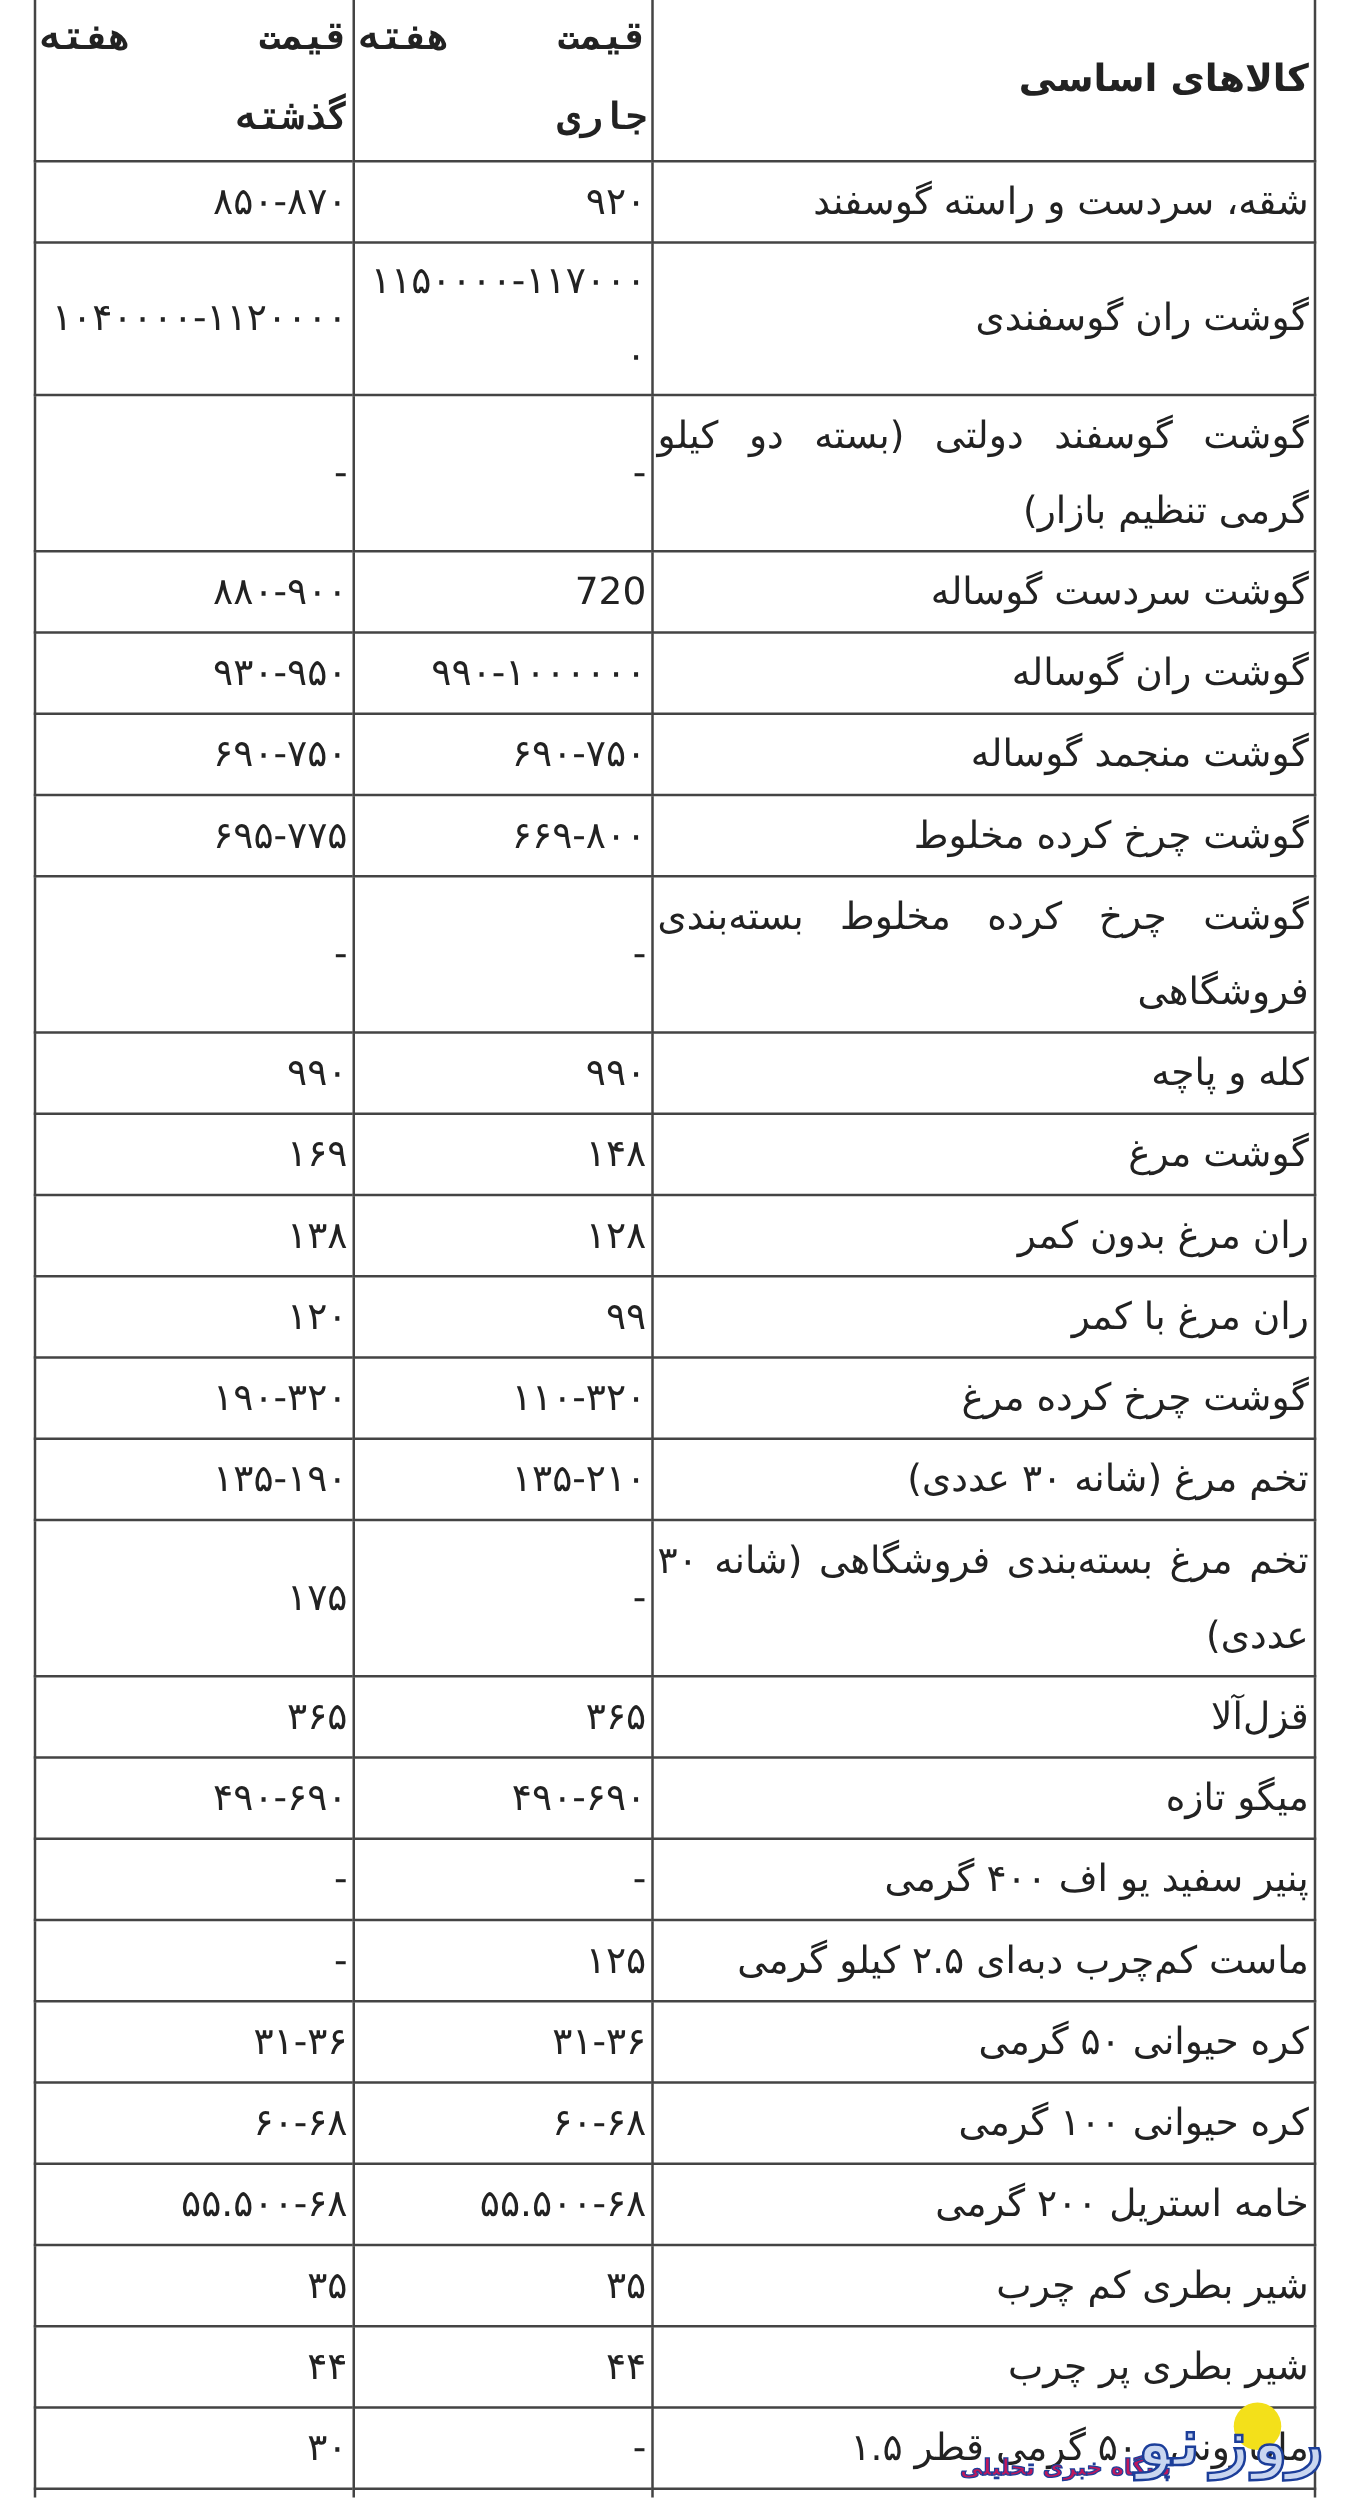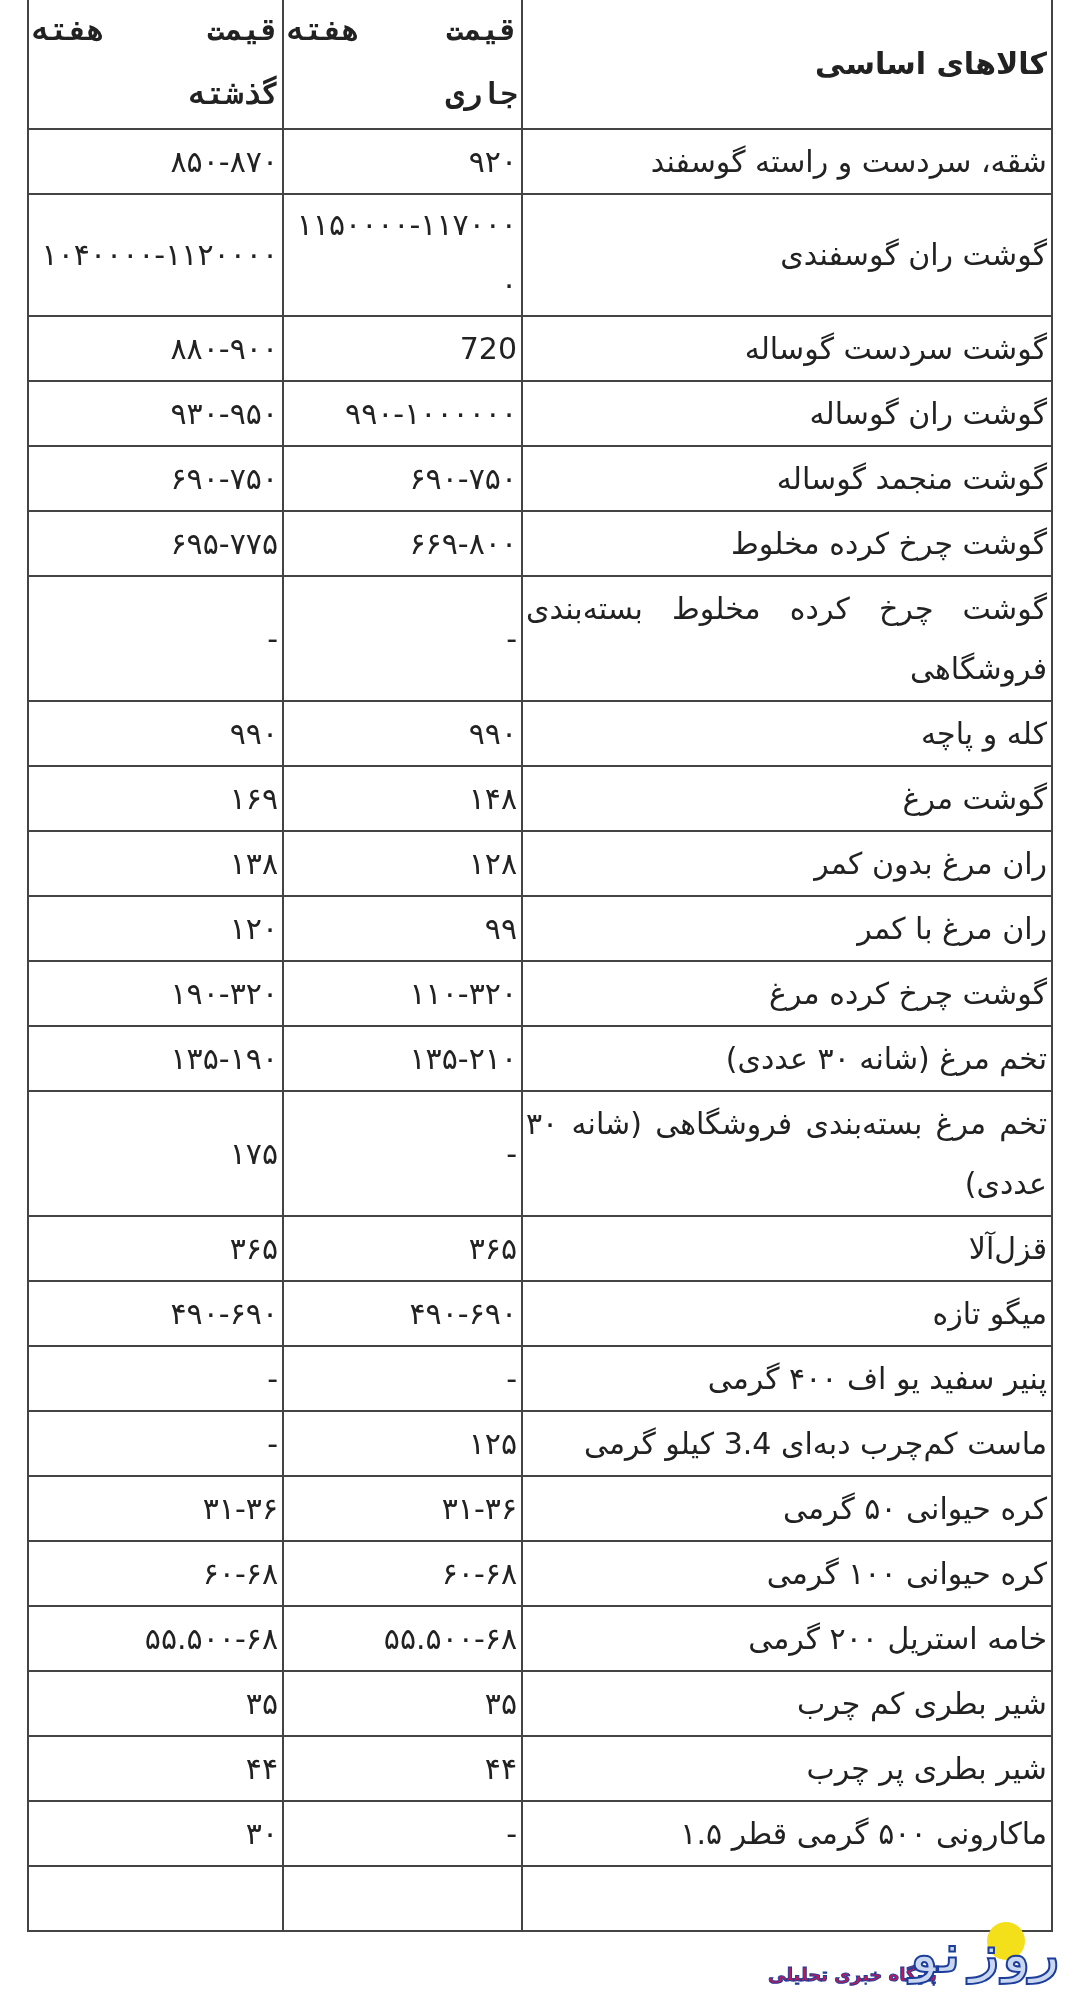--- a/index.html
+++ b/index.html
@@ -47,20 +47,25 @@
     <tbody id="tbody">
       <tr class="single">
           <td class="name">شقه، سردست و راسته گوسفند</td>
           <td class="num">۹۲۰</td>
           <td class="num">۸۵۰-۸۷۰</td>
         </tr>
       <tr class="single">
           <td class="name">گوشت ران گوسفندی</td>
           <td class="num">۱۱۵۰۰۰۰-۱۱۷۰۰۰۰</td>
           <td class="num">۱۰۴۰۰۰۰-۱۱۲۰۰۰۰</td>
+        </tr>
+      <tr class="double">
+          <td class="name">گوشت گوسفند دولتی (بسته دو کیلو گرمی تنظیم بازار)</td>
+          <td class="num">-</td>
+          <td class="num">-</td>
         </tr>
       <tr class="single">
           <td class="name">گوشت سردست گوساله</td>
           <td class="num">720</td>
           <td class="num">۸۸۰-۹۰۰</td>
         </tr>
       <tr class="single">
           <td class="name">گوشت ران گوساله</td>
           <td class="num">۹۹۰-۱۰۰۰۰۰۰</td>
           <td class="num">۹۳۰-۹۵۰</td>
@@ -124,21 +129,21 @@
           <td class="name">میگو تازه</td>
           <td class="num">۴۹۰-۶۹۰</td>
           <td class="num">۴۹۰-۶۹۰</td>
         </tr>
       <tr class="single">
           <td class="name">پنیر سفید یو اف ۴۰۰ گرمی</td>
           <td class="num">-</td>
           <td class="num">-</td>
         </tr>
       <tr class="single">
-          <td class="name">ماست کم‌چرب دبه‌ای 3.4 کیلو گرمی</td>
+          <td class="name">ماست کم‌چرب دبه‌ای ۲.۵ کیلو گرمی</td>
           <td class="num">۱۲۵</td>
           <td class="num">-</td>
         </tr>
       <tr class="single">
           <td class="name">کره حیوانی ۵۰ گرمی</td>
           <td class="num">۳۱-۳۶</td>
           <td class="num">۳۱-۳۶</td>
         </tr>
       <tr class="single">
           <td class="name">کره حیوانی ۱۰۰ گرمی</td>

